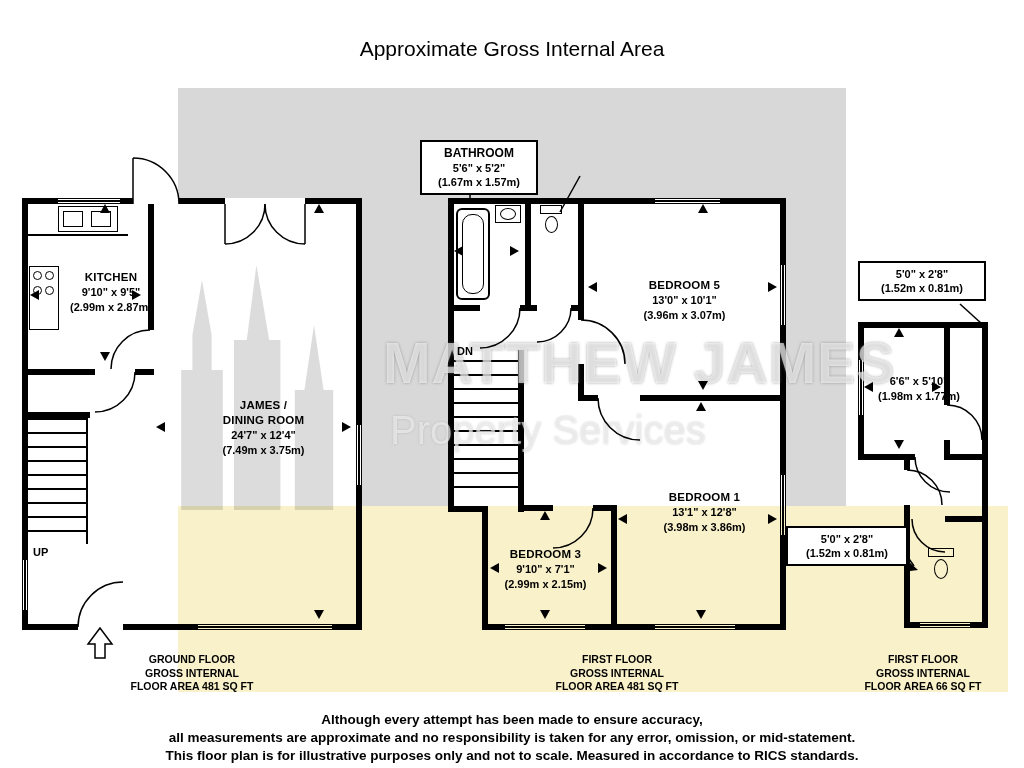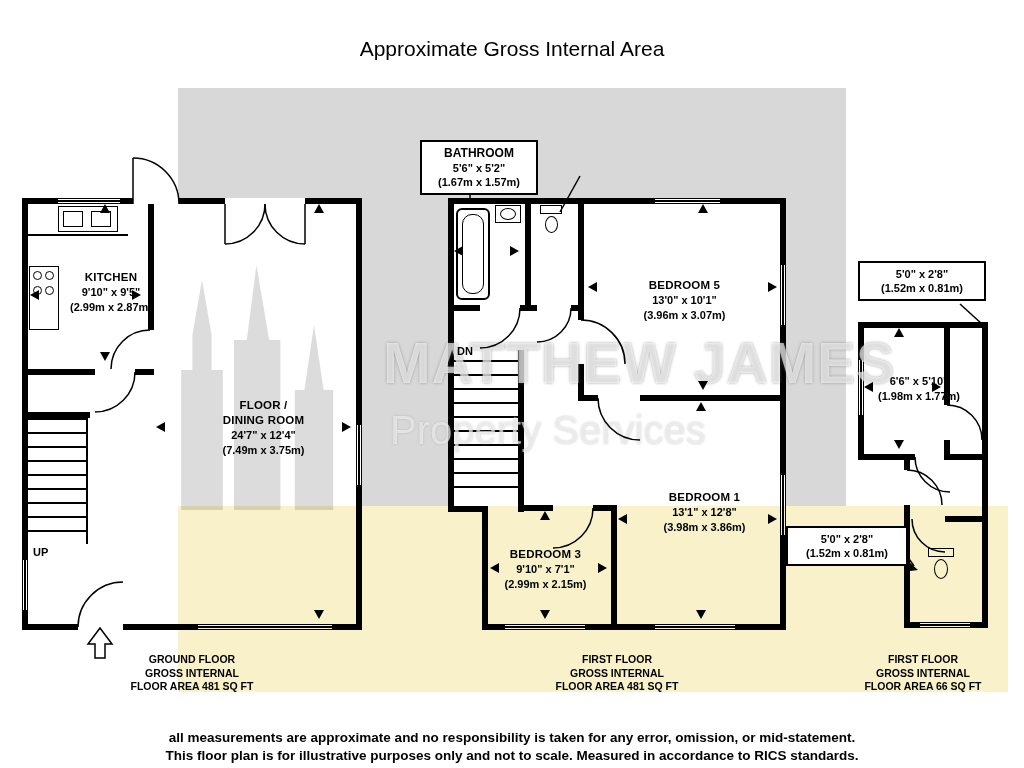--- a/index.html
+++ b/index.html
@@ -220,21 +220,21 @@
       <div class="ar left" style="left: 864px; top: 382px;"></div>
       <div class="ar right" style="left: 932px; top: 382px;"></div>
     </div>
 
   <div class="room-label" style="left:56px;top:270px;width:110px;">
     <div class="nm">KITCHEN</div>
     <div class="dm">9'10" x 9'5"</div>
     <div class="dm">(2.99m x 2.87m)</div>
   </div>
   <div class="room-label" style="left:196px;top:398px;width:135px;">
-    <div class="nm">FLOOR /</div>
+    <div class="nm">JAMES /</div>
     <div class="nm">DINING ROOM</div>
     <div class="dm">24'7" x 12'4"</div>
     <div class="dm">(7.49m x 3.75m)</div>
   </div>
   <div class="small-label" style="left:33px;top:546px;">UP</div>
   <div class="small-label" style="left:457px;top:345px;">DN</div>
 
   <div class="room-label" style="left:622px;top:278px;width:125px;">
     <div class="nm">BEDROOM 5</div>
     <div class="dm">13'0" x 10'1"</div>
@@ -278,16 +278,17 @@
     <div>FIRST FLOOR</div>
     <div>GROSS INTERNAL</div>
     <div>FLOOR AREA 481 SQ FT</div>
   </div>
   <div class="caption" style="left:818px;top:653px;">
     <div>FIRST FLOOR</div>
     <div>GROSS INTERNAL</div>
     <div>FLOOR AREA 66 SQ FT</div>
   </div>
 
+  <div class="footer" style="top:712px;">Although every attempt has been made to ensure accuracy,</div>
   <div class="footer" style="top:730px;">all measurements are approximate and no responsibility is taken for any error, omission, or mid-statement.</div>
   <div class="footer" style="top:748px;">This floor plan is for illustrative purposes only and not to scale. Measured in accordance to RICS standards.</div>
 
 </div>
 
 </body></html>

